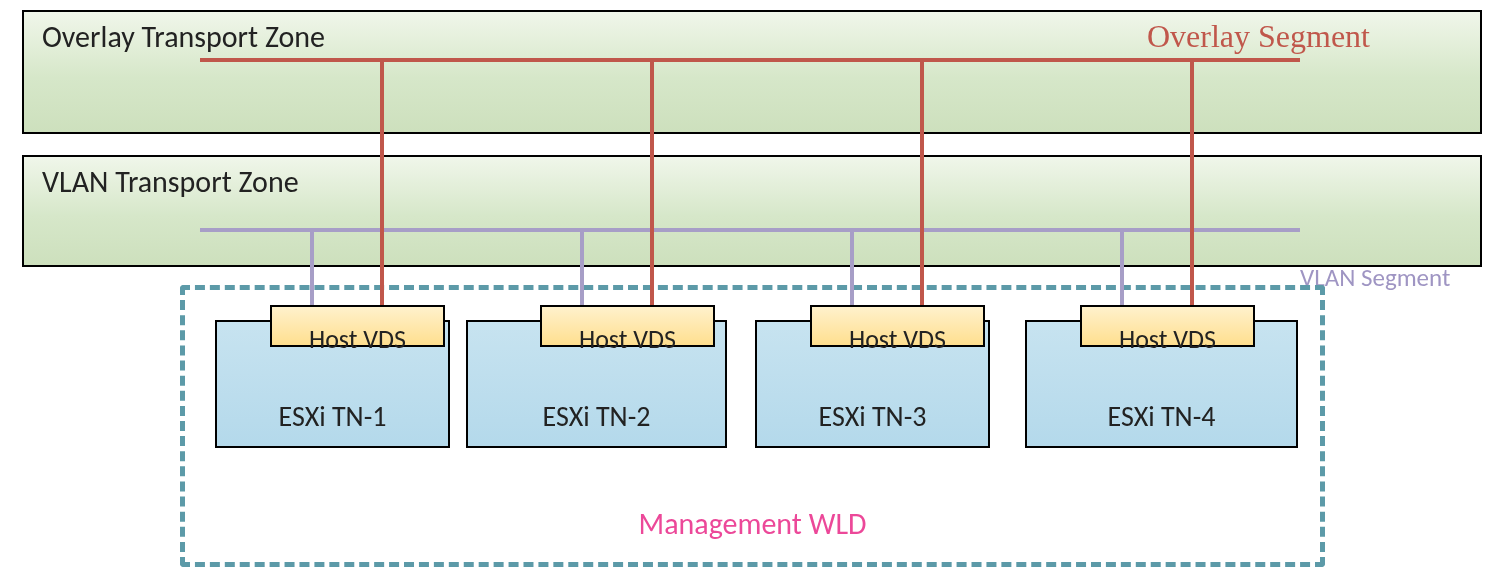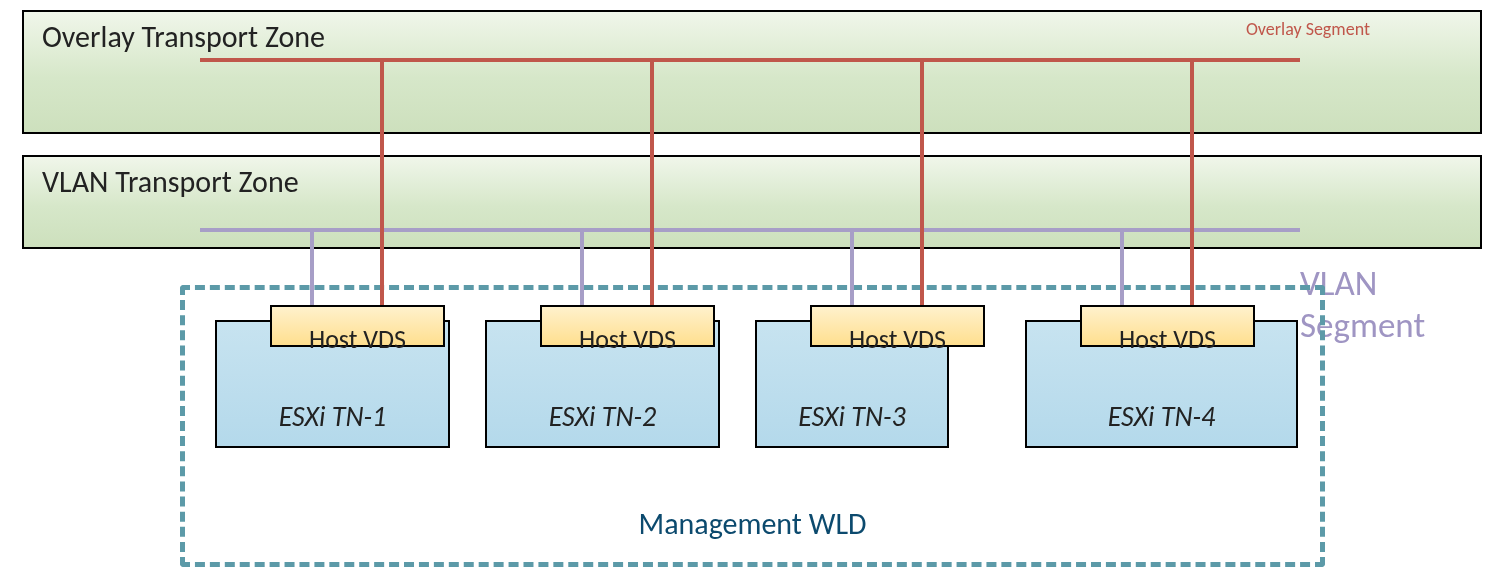--- a/index.html
+++ b/index.html
@@ -22,39 +22,39 @@
     position: absolute;
     font-size: 30px;
     color: #222;
     left: 18px;
     top: 6px;
     white-space: nowrap;
   }
   .overlay-segment-label {
     position: absolute;
     color: #c0574b;
-    font-size: 18px;
+    font-size: 32px;
     right: 110px;
     top: 6px;
+    font-family: Liberation Serif, serif;
   }
   .vlan-segment-label {
     position: absolute;
     color: #9f95c3;
-    font-size: 35px;
+    font-size: 25px;
   }
   .dashed-box {
     position: absolute;
     border: 5px dashed #5c9aa8;
     border-radius: 4px;
   }
   .host-box {
     position: absolute;
     border: 2px solid #000;
     background: linear-gradient(to bottom, #c7e3f0 0%, #b4d9eb 100%);
-    font-style: italic;
   }
   .host-vds {
     position: absolute;
     border: 2px solid #000;
     background: linear-gradient(to bottom, #fff1cc 0%, #ffdf8f 100%);
     text-align: center;
     font-size: 26px;
     color: #222;
     padding-top: 16px;
   }
@@ -62,60 +62,60 @@
     position: absolute;
     width: 100%;
     text-align: center;
     font-size: 28px;
     color: #222;
     bottom: 12px;
   }
   .mgmt-label {
     position: absolute;
     font-size: 30px;
-    color: #0c4a6e;
+    color: #ec4899;
     width: 100%;
     text-align: center;
   }
   .line {
     position: absolute;
     background: #000;
   }
 </style>
 </head>
 <body>
 
 <div class="zone-box" style="left:22px; top:10px; width:1460px; height:124px;padding-left:16px;">
   <div class="zone-title">Overlay Transport Zone</div>
   <div class="overlay-segment-label">Overlay Segment</div>
 </div>
 
 <div class="line" style="left:200px; top:58px; width:1100px; height:4px; background:#c0574b;"></div>
 
-<div class="zone-box" style="left:22px; top:155px; width:1460px; height:94px;">
+<div class="zone-box" style="left:22px; top:155px; width:1460px; height:112px;">
   <div class="zone-title">VLAN Transport Zone</div>
 </div>
 <div class="vlan-segment-label" style="left:1300px; top:262px;">VLAN Segment</div>
 
 <div class="line" style="left:200px; top:228px; width:1100px; height:4px; background:#a79ec7;"></div>
 
 <div class="dashed-box" style="left:180px; top:285px; width:1145px; height:282px;"></div>
 <div class="mgmt-label" style="left:180px; width:1145px; top:505px;">Management WLD</div>
 
 <div class="host-box" style="left:215px; top:320px; width:235px; height:128px;">
   <div class="host-label">ESXi TN-1</div>
 </div>
 <div class="host-vds" style="left:270px; top:305px; width:175px; height:42px;">Host VDS</div>
 
-<div class="host-box" style="left:485px; top:320px; width:235px; height:128px;">
+<div class="host-box" style="left:466px; top:320px; width:261px; height:128px;">
   <div class="host-label">ESXi TN-2</div>
 </div>
 <div class="host-vds" style="left:540px; top:305px; width:175px; height:42px;">Host VDS</div>
 
-<div class="host-box" style="left:755px; top:320px; width:194px; height:128px;">
+<div class="host-box" style="left:755px; top:320px; width:235px; height:128px;">
   <div class="host-label">ESXi TN-3</div>
 </div>
 <div class="host-vds" style="left:810px; top:305px; width:175px; height:42px;">Host VDS</div>
 
 <div class="host-box" style="left:1025px; top:320px; width:273px; height:128px;">
   <div class="host-label">ESXi TN-4</div>
 </div>
 <div class="host-vds" style="left:1080px; top:305px; width:175px; height:42px;">Host VDS</div>
 
 <div class="line" style="left:380px; top:58px; width:4px; height:247px; background:#c0574b;"></div>

